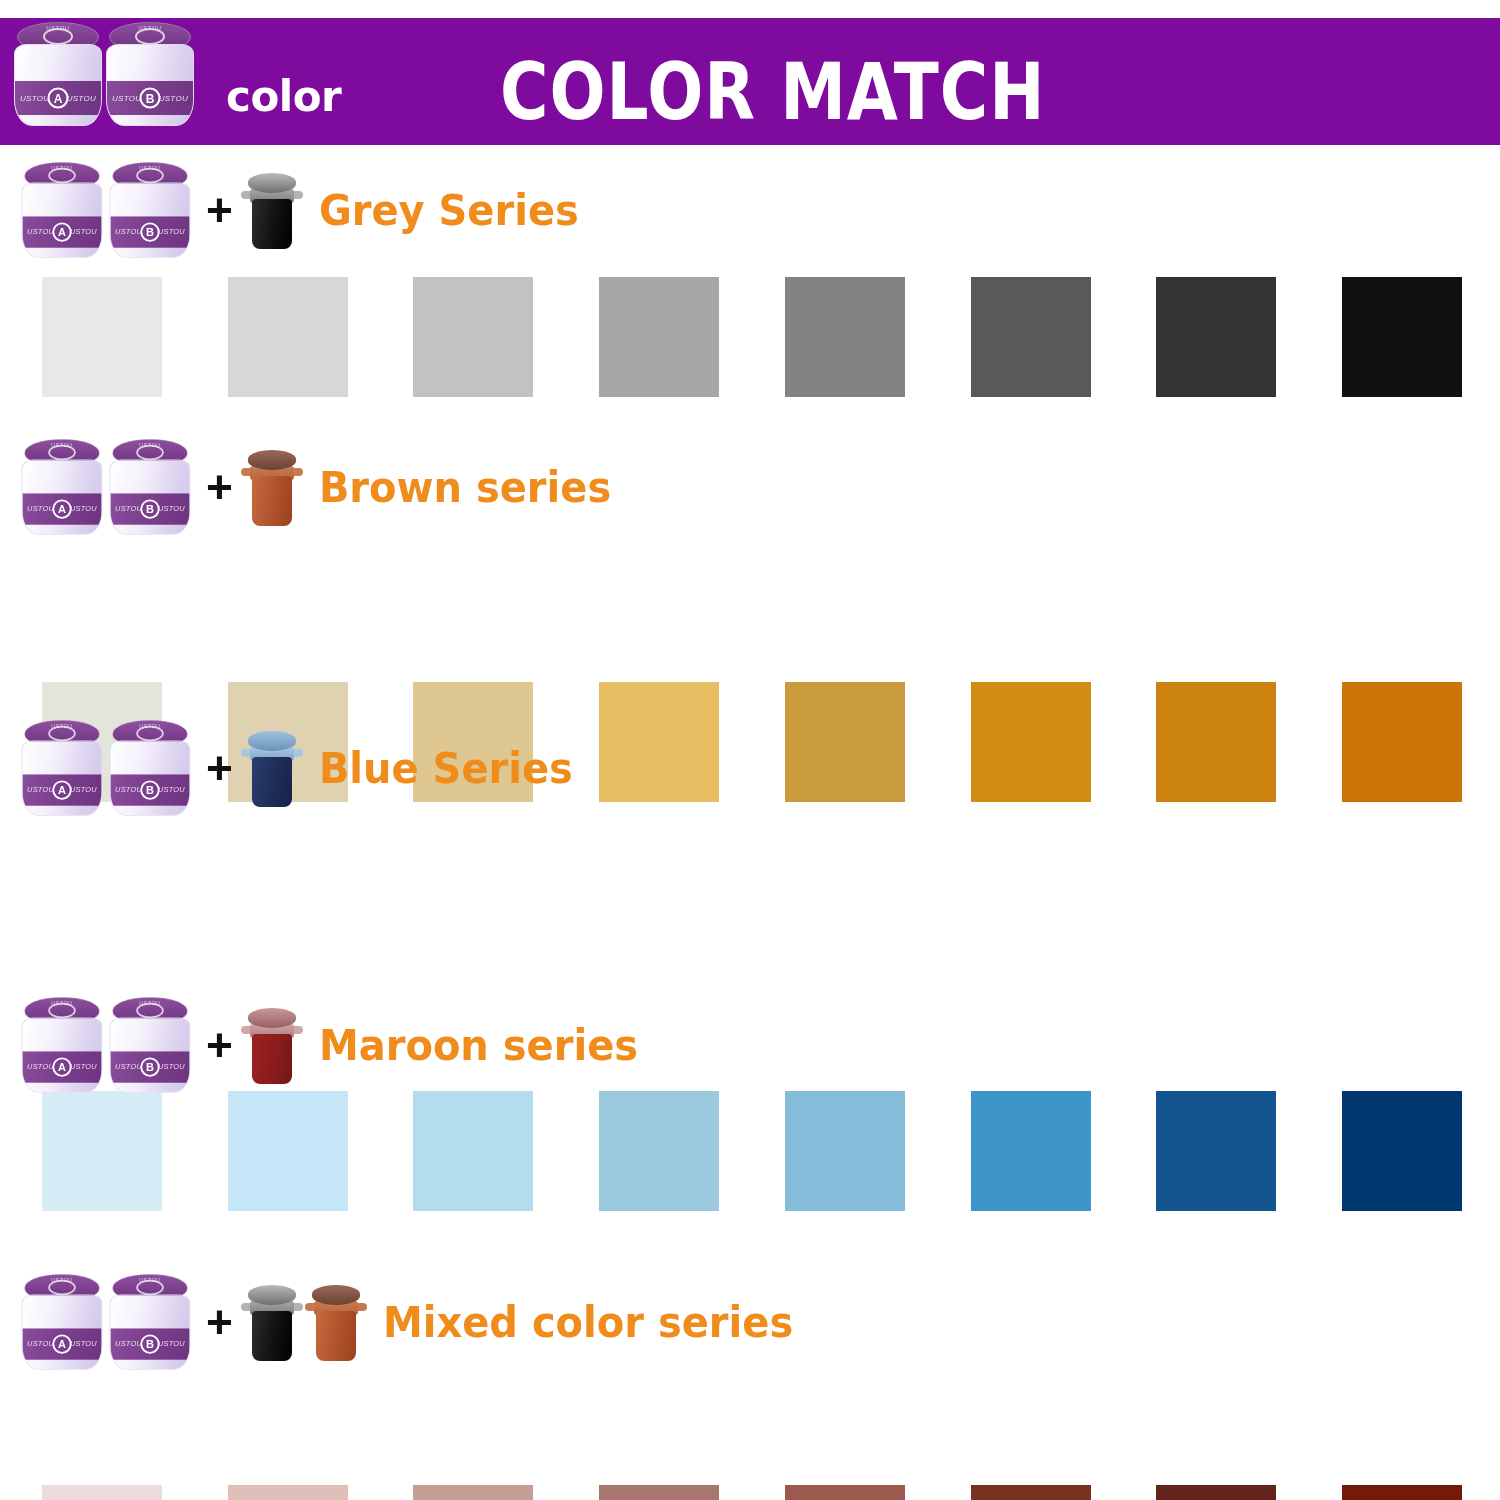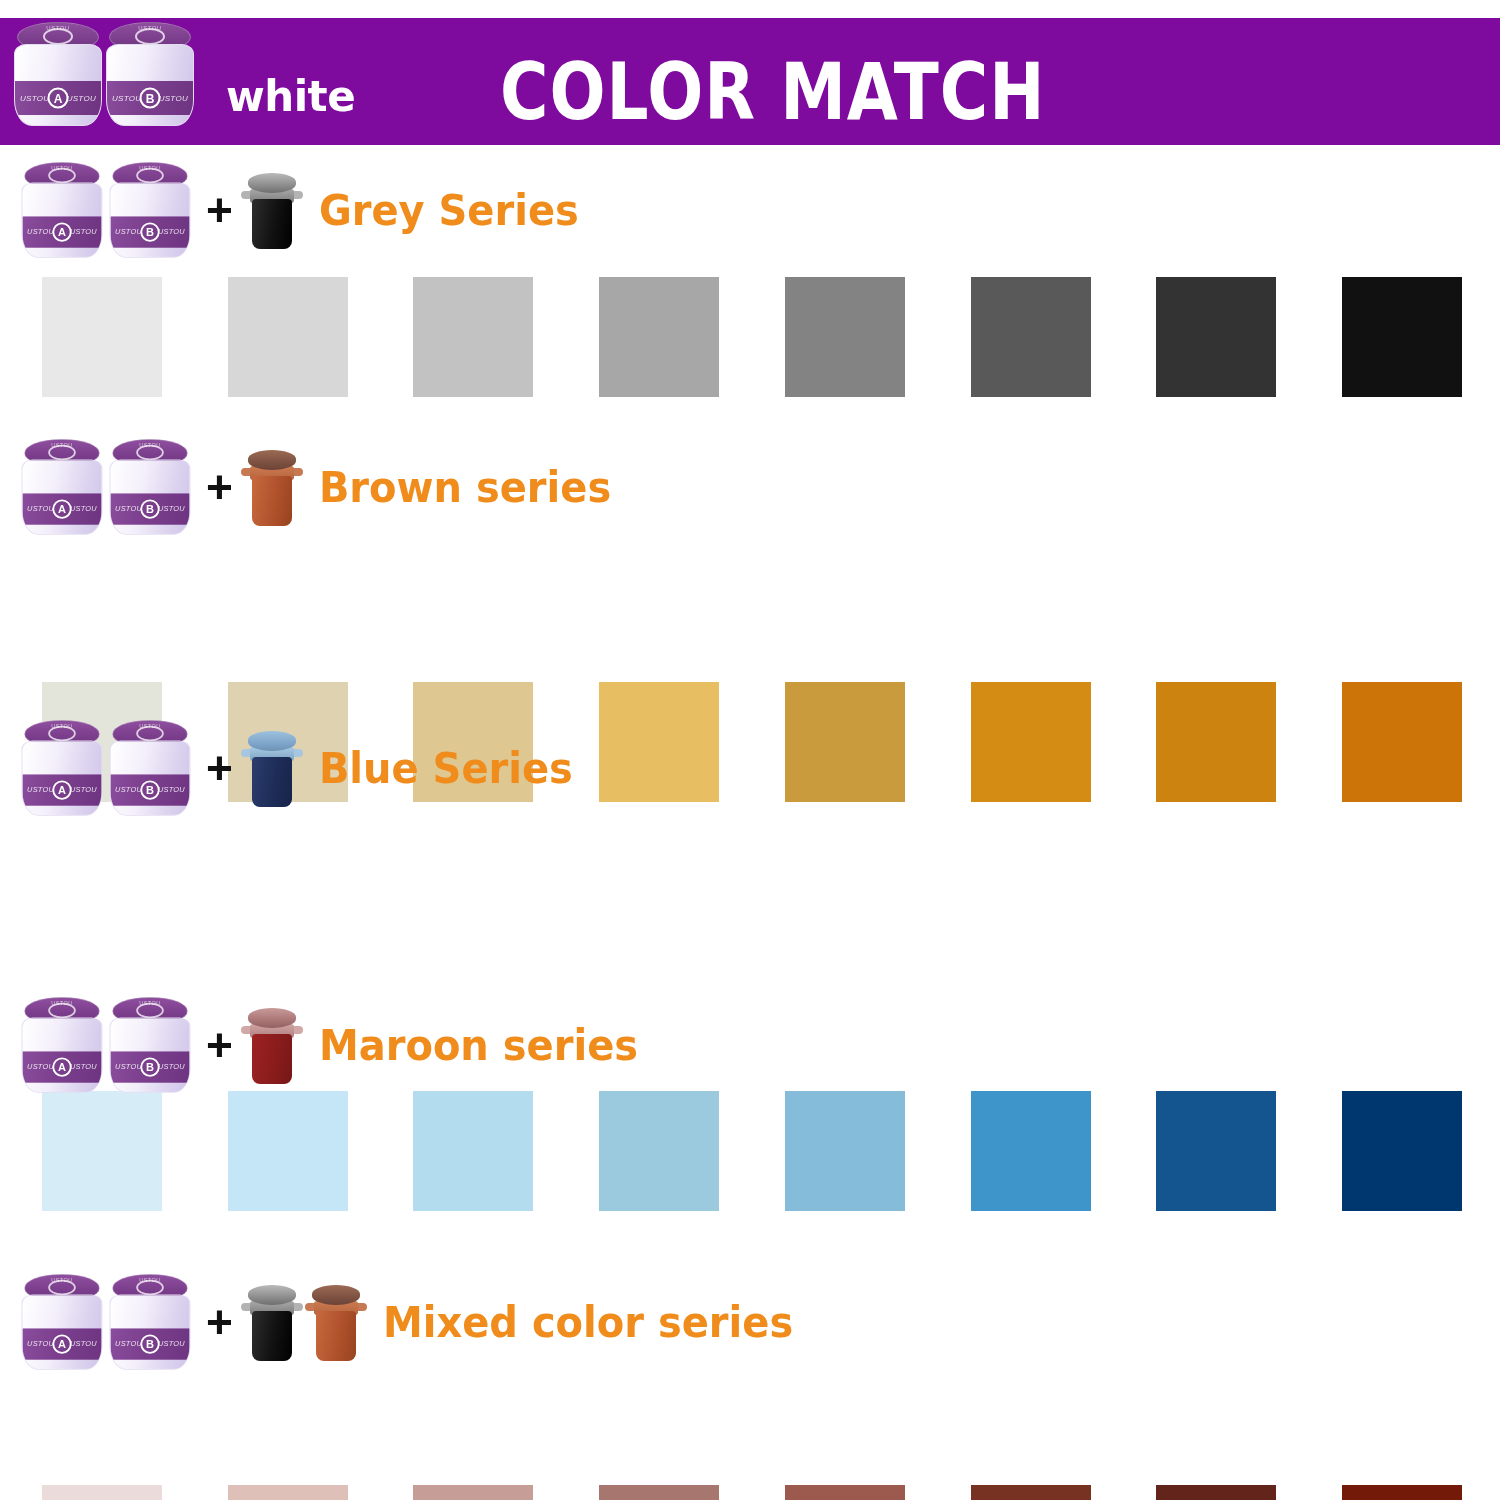--- a/index.html
+++ b/index.html
@@ -295,21 +295,21 @@
         <div class="body">
           <div class="band">
             <span class="band-txt-l">USTOU</span>
             <span class="band-letter">B</span>
             <span class="band-txt-r">USTOU</span>
           </div>
         </div>
       </div>
     </div>
 
-    <div class="header-white-label">white</div>
+    <div class="header-white-label">color</div>
     <div class="header-title">COLOR MATCH</div>
   </div>
 
   <div id="rows-container">
       <div class="row" style="top:160px">
     <div class="row-head">
   <div class="jar">
     <div class="lid">
       <div class="lid-tiny">USTOU</div>
       <div class="lid-logo"></div>

